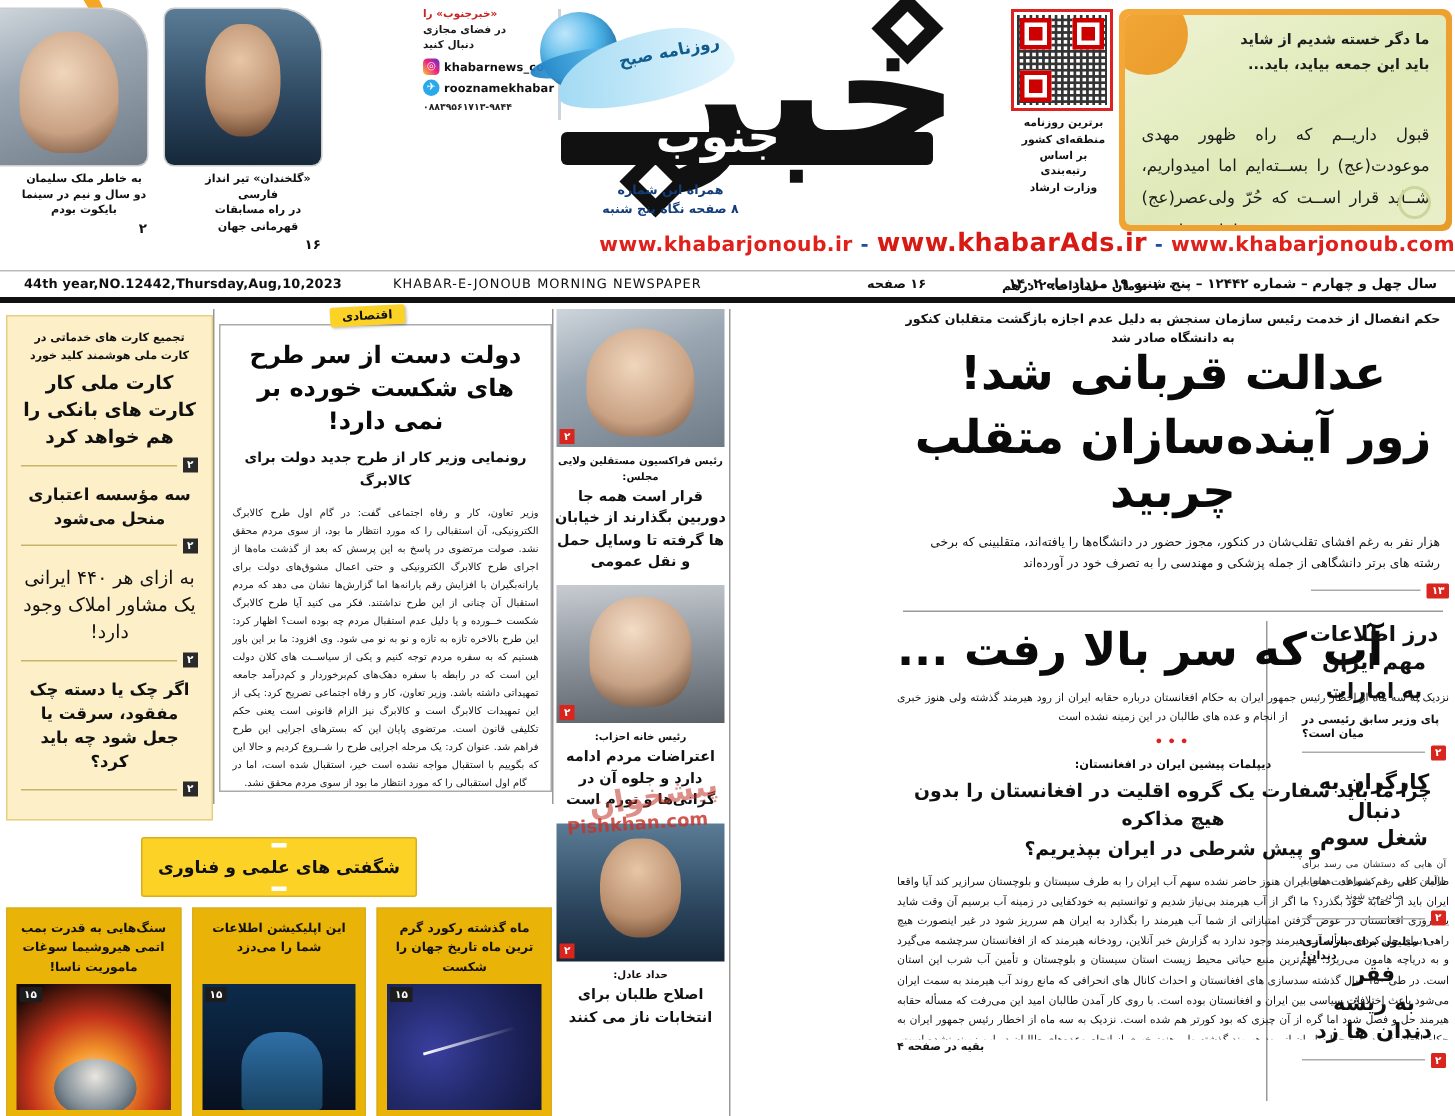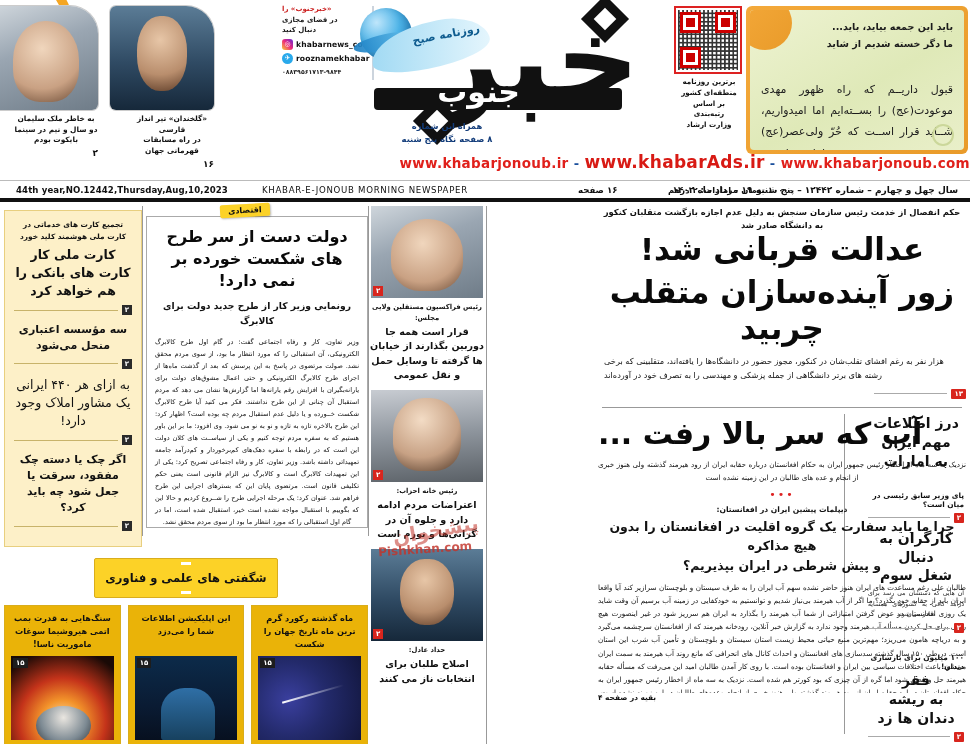--- a/index.html
+++ b/index.html
@@ -98,35 +98,35 @@
   .infobar .fa{position:absolute;right:12px;font-size:9px;color:#111;font-weight:700;}
   .blackrule{position:absolute;left:0;top:198px;width:970px;height:4px;background:#111;}
 
   
   .content{position:absolute;left:0;top:206px;width:970px;height:538px;}
 
   
   .col-right{position:absolute;right:4px;top:0;width:368px;}
   .kicker{font-size:8.4px;line-height:1.5;text-align:center;color:#111;font-weight:600;padding:0 2px;}
   .big-head{font-size:31px;line-height:1.18;font-weight:700;text-align:center;color:#0a0a0a;margin-top:6px;letter-spacing:-.5px;}
-  .deck{margin-top:7px;font-size:8.2px;line-height:1.75;text-align:left;color:#111;padding:0 6px;}
+  .deck{margin-top:7px;font-size:8.2px;line-height:1.75;text-align:right;color:#111;padding:0 6px;}
   .hr-thin{height:1px;background:#999;margin:8px 4px 0;}
 
   .head2{font-size:30px;line-height:1.2;font-weight:700;text-align:left;color:#0a0a0a;margin-top:8px;}
   .body-txt{font-size:7.2px;line-height:1.82;text-align:justify;text-align-last:center;color:#111;margin-top:6px;}
   .dots{text-align:center;color:#d22;font-size:11px;letter-spacing:2px;margin:4px 0;}
   .sub-kick{font-size:7.6px;text-align:center;color:#111;margin-top:2px;font-weight:600;}
   .sub-head{font-size:12.5px;line-height:1.55;font-weight:700;text-align:center;color:#111;margin-top:3px;}
   .jump{font-weight:700;font-size:7.4px;color:#111;}
 
   
   .col-far{position:absolute;right:0;top:208px;width:108px;padding:0 6px;box-sizing:border-box;}
   .brief{margin-bottom:6px;}
   .brief h3{margin:0;font-size:14px;line-height:1.35;font-weight:700;text-align:center;color:#111;}
-  .brief .sm{font-size:7.4px;font-weight:700;text-align:right;margin-top:20px;color:#111;}
+  .brief .sm{font-size:7.4px;font-weight:700;text-align:left;margin-top:4px;color:#111;}
   .brief .tiny{font-size:6.2px;line-height:1.65;text-align:justify;text-align-last:center;margin-top:3px;color:#222;}
   .pgline{display:flex;align-items:center;gap:4px;margin-top:4px;}
   .pgbox{background:#d8251d;color:#fff;font-size:7px;font-weight:700;padding:1px 3px;border-radius:1px;flex:none;}
   .pgline .ln{flex:1;height:1px;background:#aaa;}
 
   .vline{position:absolute;top:206px;width:1px;background:#999;}
 
   
   .col-mid{position:absolute;left:368px;top:0;width:118px;}
   .mphoto{position:relative;width:112px;height:92px;overflow:hidden;margin:0 auto;}
@@ -270,22 +270,22 @@
         <div>منطقه‌ای کشور</div>
         <div>بر اساس</div>
         <div>رتبه‌بندی</div>
         <div>وزارت ارشاد</div>
       </div>
     </div>
 
     <div class="quote">
       <div class="quote-in">
         <div class="q-lead">
+          <div>ما دگر خسته شدیم از شاید</div>
           <div>باید این جمعه بیاید، باید...</div>
-          <div>ما دگر خسته شدیم از شاید</div>
         </div>
         <div class="q-body">قبول داریــم که راه ظهور مهدی موعودت(عج) را بســته‌ایم اما امیدواریم، شــاید قرار اســت که حُرّ ولی‌عصر(عج) تو شــویم و در زمره منتظران صادق و خالص او قرار بگیریم.</div>
       </div>
     </div>
 
     <div class="urlstrip">
       <span>www.khabarjonoub.com</span>
       <span class="dash">-</span>
       <span class="big">www.khabarAds.ir</span>
       <span class="dash">-</span>

